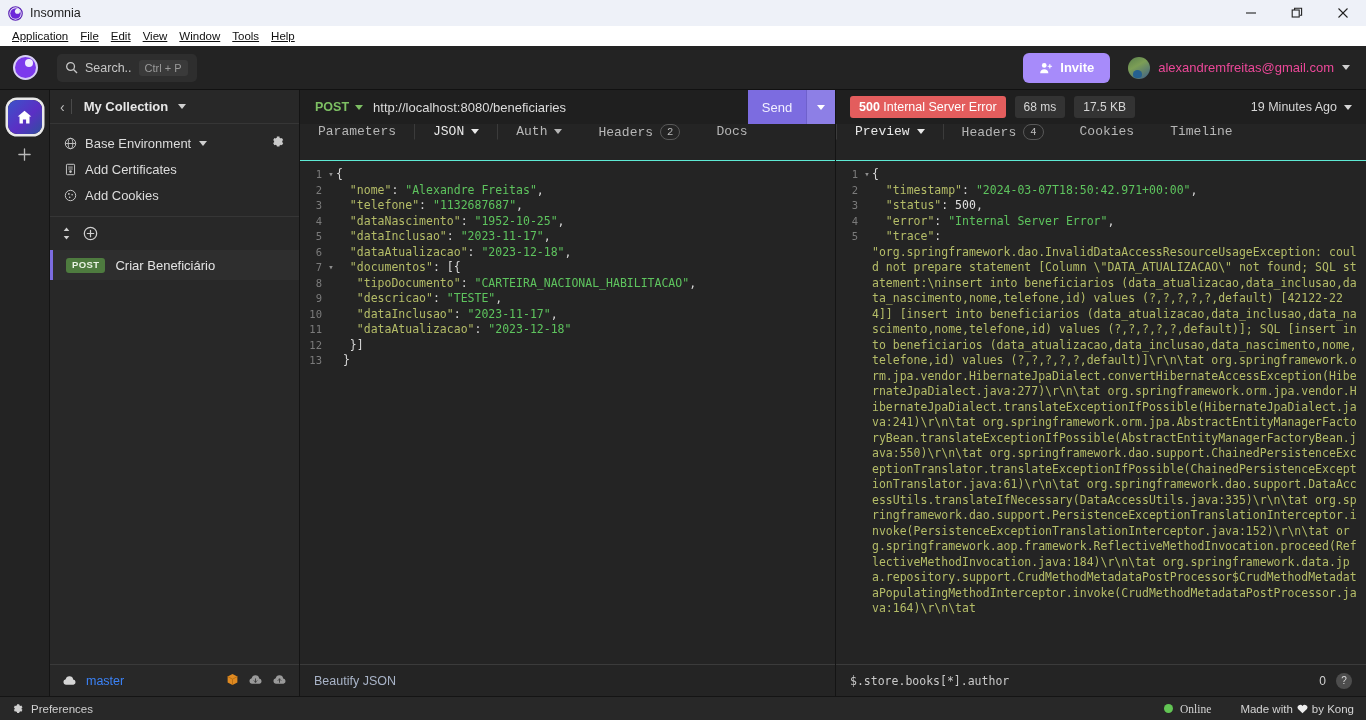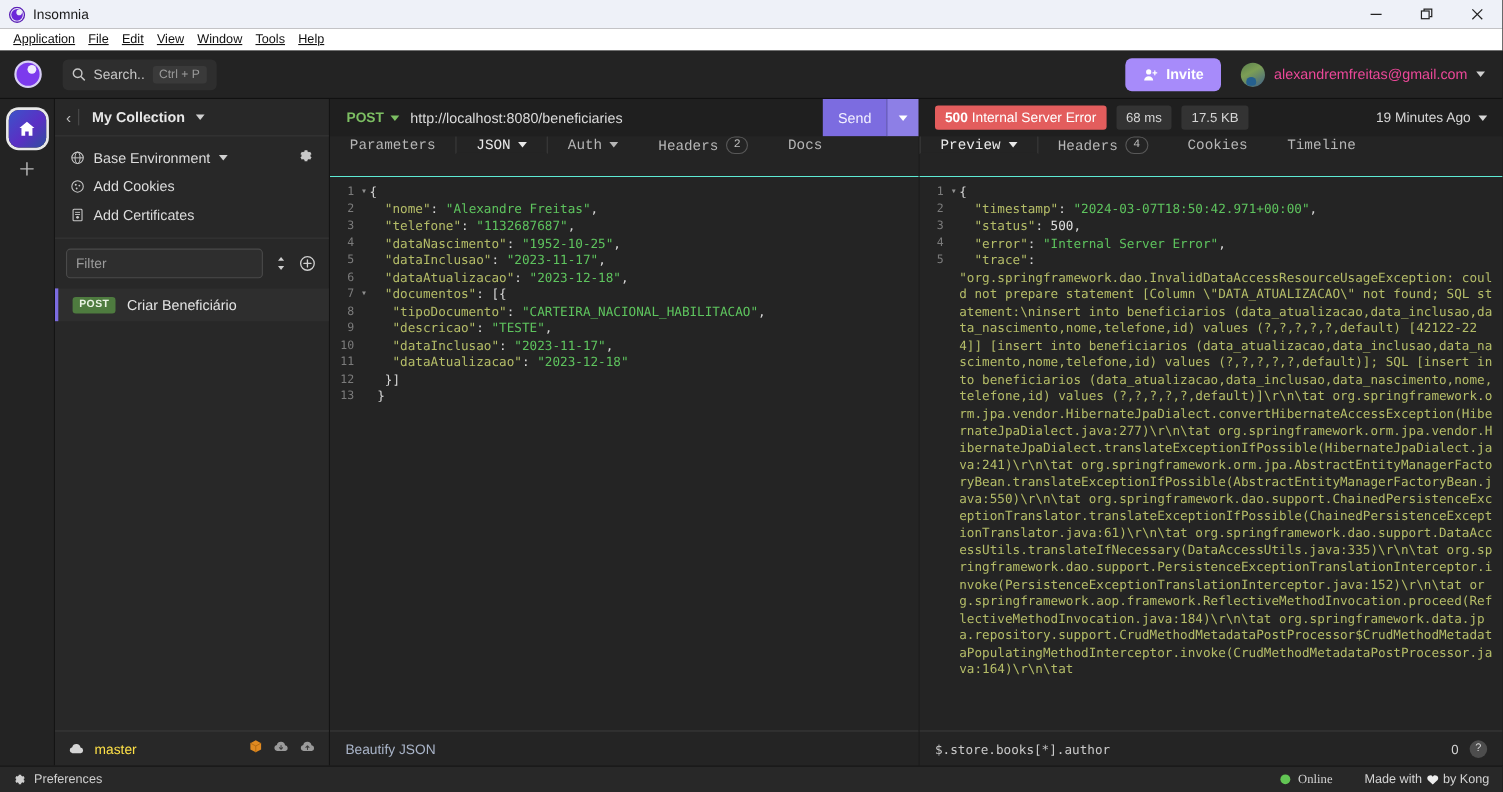--- a/index.html
+++ b/index.html
@@ -126,21 +126,21 @@
   }
   .method-badge {
     font-size: 9.5px; font-weight: 700; letter-spacing: .4px; color: #e9f3e4;
     background: #4e7b3f; border-radius: 3px; padding: 2.5px 6px; line-height: 10px;
   }
   .req-name { font-size: 13px; color: #e4e4e4; }
   .sb-foot {
     height: 32px; border-top: 1px solid #3a3a3a; display: flex; align-items: center;
     gap: 9px; padding: 0 12px; flex: none;
   }
-  .sb-foot .branch { font-size: 12.5px; color: #fde047; }
+  .sb-foot .branch { font-size: 12.5px; color: #3b82f6; }
   .sb-foot .sp { flex: 1; }
 
   
   .pane { display: flex; flex-direction: column; min-width: 0; min-height: 0; }
   .pane-req { width: 536px; background: #242424; border-right: 1px solid #141414; flex: none; }
   .pane-res { flex: 1; background: #242424; }
 
   .urlbar {
     height: 34px; display: flex; align-items: center; background: #1f1f1f;
     padding-left: 15px; flex: none;
@@ -344,40 +344,39 @@
           <span class="caret" style="color:#d0d0d0"></span>
           <span class="gear">
             <svg width="14" height="14" viewBox="0 0 16 16">
               <path fill="#c9c9c9" d="M8 5.2A2.8 2.8 0 1 0 8 10.8 2.8 2.8 0 0 0 8 5.2zm0 4.3a1.5 1.5 0 1 1 0-3 1.5 1.5 0 0 1 0 3z"></path>
               <path fill="#c9c9c9" d="M14 9.1l-1.2-.7c.05-.3.08-.6.08-.9s-.03-.6-.08-.9l1.2-.7-1.5-2.6-1.2.7c-.47-.4-1-.7-1.6-.9V1.8h-3v1.3c-.6.2-1.13.5-1.6.9l-1.2-.7L2.4 5.9l1.2.7c-.05.3-.08.6-.08.9s.03.6.08.9l-1.2.7 1.5 2.6 1.2-.7c.47.4 1 .7 1.6.9v1.3h3v-1.3c.6-.2 1.13-.5 1.6-.9l1.2.7z"></path>
             </svg>
           </span>
         </div>
         <div class="sb-row">
           <svg width="13" height="13" viewBox="0 0 16 16">
+            <rect x="3" y="1.6" width="10" height="12.8" rx="1" fill="none" stroke="#c9c9c9" stroke-width="1.2"></rect>
+            <line x1="5.2" y1="5" x2="10.8" y2="5" stroke="#c9c9c9" stroke-width="1"></line>
+            <line x1="5.2" y1="7.4" x2="10.8" y2="7.4" stroke="#c9c9c9" stroke-width="1"></line>
+            <circle cx="8" cy="10.6" r="1.6" fill="#c9c9c9"></circle>
+          </svg>
+          <span>Add Certificates</span>
+        </div>
+        <div class="sb-row">
+          <svg width="13" height="13" viewBox="0 0 16 16">
             <circle cx="8" cy="8" r="6.4" fill="none" stroke="#c9c9c9" stroke-width="1.2"></circle>
             <circle cx="6" cy="6" r="1.1" fill="#c9c9c9"></circle>
             <circle cx="10" cy="7" r="1" fill="#c9c9c9"></circle>
             <circle cx="7" cy="10.3" r="1" fill="#c9c9c9"></circle>
           </svg>
           <span>Add Cookies</span>
         </div>
-        <div class="sb-row">
-          <svg width="13" height="13" viewBox="0 0 16 16">
-            <rect x="3" y="1.6" width="10" height="12.8" rx="1" fill="none" stroke="#c9c9c9" stroke-width="1.2"></rect>
-            <line x1="5.2" y1="5" x2="10.8" y2="5" stroke="#c9c9c9" stroke-width="1"></line>
-            <line x1="5.2" y1="7.4" x2="10.8" y2="7.4" stroke="#c9c9c9" stroke-width="1"></line>
-            <circle cx="8" cy="10.6" r="1.6" fill="#c9c9c9"></circle>
-          </svg>
-          <span>Add Certificates</span>
-        </div>
       </div>
 
       <div class="sb-filterbar">
-        <input class="filter-input" placeholder="Filter" style="">
         <span class="ic-btn">
           <svg width="13" height="15" viewBox="0 0 14 16">
             <path d="M7 1.6 10 5.4H4z" fill="#cfcfcf"></path>
             <path d="M7 14.4 4 10.6h6z" fill="#cfcfcf"></path>
           </svg>
         </span>
         <span class="ic-btn">
           <svg width="15" height="15" viewBox="0 0 16 16">
             <circle cx="8" cy="8" r="6.6" fill="none" stroke="#cfcfcf" stroke-width="1.3"></circle>
             <path d="M8 4.6v6.8M4.6 8h6.8" stroke="#cfcfcf" stroke-width="1.3" stroke-linecap="round"></path>

